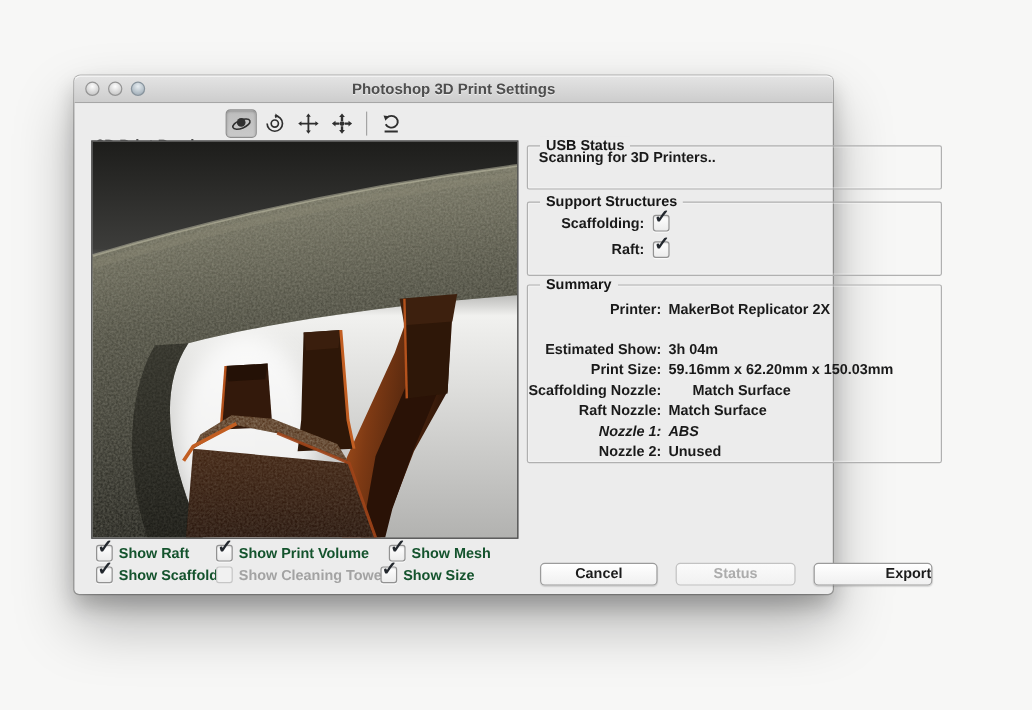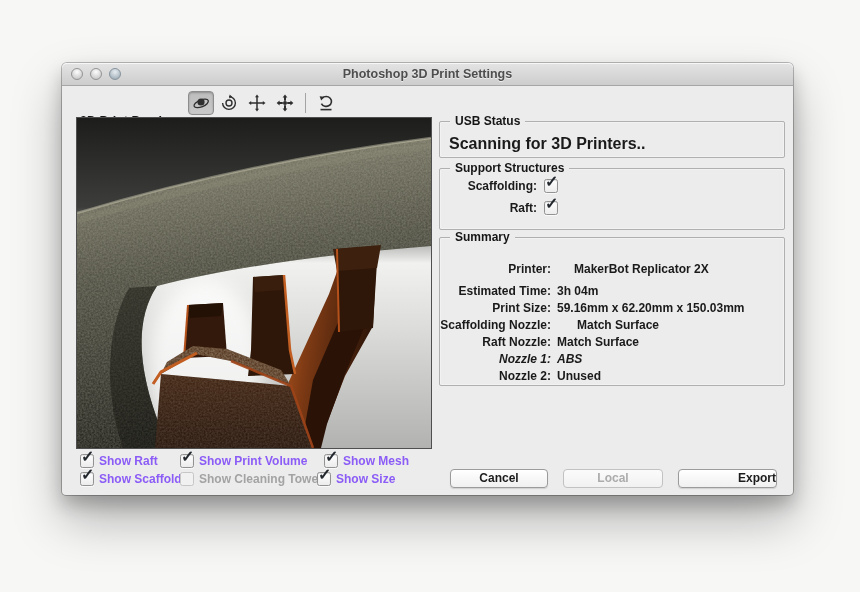--- a/index.html
+++ b/index.html
@@ -4,21 +4,21 @@
 <style>
   html,body{margin:0;padding:0;}
   body{
     width:860px;height:592px;position:relative;overflow:hidden;
     background:#f7f7f6;
     font-family:"Liberation Sans", sans-serif;
     -webkit-font-smoothing:antialiased;
   }
   
   .window{
-    position:absolute;left:62px;top:63px;width:731px;height:432px;
+    position:absolute;left:62px;top:63px;width:632px;height:432px;
     background:#ececec;border-radius:5px 5px 4px 4px;
     box-shadow:0 0 0 1px rgba(0,0,0,.25), 0 10px 18px rgba(0,0,0,.22), 0 25px 50px rgba(0,0,0,.28);
   }
   .titlebar{
     position:absolute;left:0;top:0;right:0;height:22px;
     background:linear-gradient(#e4e4e4,#cdcdcd);
     border-bottom:1px solid #a6a6a6;border-radius:5px 5px 0 0;
     box-shadow:inset 0 1px 0 rgba(255,255,255,.7);
   }
   .title{
@@ -58,41 +58,41 @@
     position:absolute;left:377px;width:346px;border:1px solid #b0b0b0;border-radius:2px;
     box-sizing:border-box;box-shadow:inset 0 0 0 1px rgba(255,255,255,.35);
   }
   .group-legend{
     position:absolute;top:-8px;left:10px;background:#ececec;padding:0 5px;
     font-size:12px;font-weight:bold;color:#161616;
   }
   .g-usb{top:58px;height:37px;}
   .g-support{top:105px;height:62px;}
   .g-summary{top:174px;height:149px;padding-left:12px;}
-  .usb-message{position:absolute;left:9px;top:13px;font-size:16px;font-weight:bold;color:#1a1a1a;}
+  .usb-message{position:absolute;left:9px;top:2px;font-size:12px;font-weight:bold;color:#1a1a1a;}
   .opt-row{position:absolute;left:0;height:20px;display:flex;align-items:center;}
   .opt-row .opt-label{width:97px;text-align:right;font-size:12px;font-weight:bold;color:#1a1a1a;}
   .opt-row .cb{margin-left:7px;}
   .srow{position:absolute;left:0;height:17px;display:flex;align-items:center;width:100%;}
   .slabel{width:111px;text-align:right;font-size:12px;font-weight:bold;color:#1a1a1a;flex:none;}
   .svalue{margin-left:6px;font-size:12px;font-weight:bold;color:#1a1a1a;white-space:nowrap;}
   
   .cb{
     width:12px;height:12px;border:1px solid #929292;border-radius:2.5px;position:relative;flex:none;
     background:linear-gradient(#ffffff,#ececec);
     box-shadow:inset 0 1px 1px rgba(0,0,0,.12), 0 1px 0 rgba(255,255,255,.7);
   }
   .cb.checked::after{
     content:"\2713";position:absolute;left:0px;top:-6px;
     font-size:16px;font-weight:bold;color:#23282e;line-height:16px;
   }
   .cb.disabled{border-color:#c6c6c6;background:#f1f1f1;box-shadow:none;}
   .show-item{position:absolute;display:flex;align-items:center;height:14px;}
   .show-item .cb{margin-right:5px;}
-  .show-item .show-label{font-size:12px;font-weight:bold;color:#8b5cf6;white-space:nowrap;}
+  .show-item .show-label{font-size:12px;font-weight:bold;color:#14532d;white-space:nowrap;}
   .show-item.disabled .show-label{color:#a3a3a3;}
   
   .btn{
     position:absolute;top:406px;height:19px;border-radius:4px;box-sizing:border-box;
     border:1px solid #9b9b9b;background:linear-gradient(#ffffff,#f0f0f0);
     font-size:12px;font-weight:bold;color:#1c1c1c;text-align:center;line-height:17px;
     box-shadow:0 1px 1px rgba(0,0,0,.12), inset 0 1px 0 rgba(255,255,255,.9);
   }
   .btn.disabled{border-color:#c2c2c2;background:linear-gradient(#fbfbfb,#f1f1f1);color:#acacac;box-shadow:none;}
   .btn-cancel{left:388px;width:98px;}
@@ -258,26 +258,26 @@
       <span class="cb checked"></span>
     </div>
     <div class="opt-row" style="top:29px;">
       <span class="opt-label">Raft:</span>
       <span class="cb checked"></span>
     </div>
   </div>
 
   <div class="group g-summary">
     <span class="group-legend">Summary</span>
-    <div class="srow" style="top:22px;gap:17px;">
+    <div class="srow" style="top:11px;">
       <span class="slabel">Printer:</span>
       <span class="svalue">MakerBot Replicator 2X</span>
     </div>
     <div class="srow" style="top:44px;">
-      <span class="slabel">Estimated Time:</span>
+      <span class="slabel">Estimated Show:</span>
       <span class="svalue">3h 04m</span>
     </div>
     <div class="srow" style="top:61px;">
       <span class="slabel">Print Size:</span>
       <span class="svalue">59.16mm x 62.20mm x 150.03mm</span>
     </div>
     <div class="srow" style="top:78px;gap:20px;">
       <span class="slabel">Scaffolding Nozzle:</span>
       <span class="svalue">Match Surface</span>
     </div>
@@ -314,16 +314,16 @@
   <div class="show-item" style="left:262px;top:391px;align-items:center;">
     <span class="cb checked"></span>
     <span class="show-label">Show Mesh</span>
   </div>
   <div class="show-item" style="left:255px;top:409px;">
     <span class="cb checked"></span>
     <span class="show-label">Show Size</span>
   </div>
 
   <div class="btn btn-cancel">Cancel</div>
-  <div class="btn btn-print disabled">Local</div>
+  <div class="btn btn-print disabled">Status</div>
   <div class="btn btn-export">Export</div>
 
 </div>
 
 </body></html>

